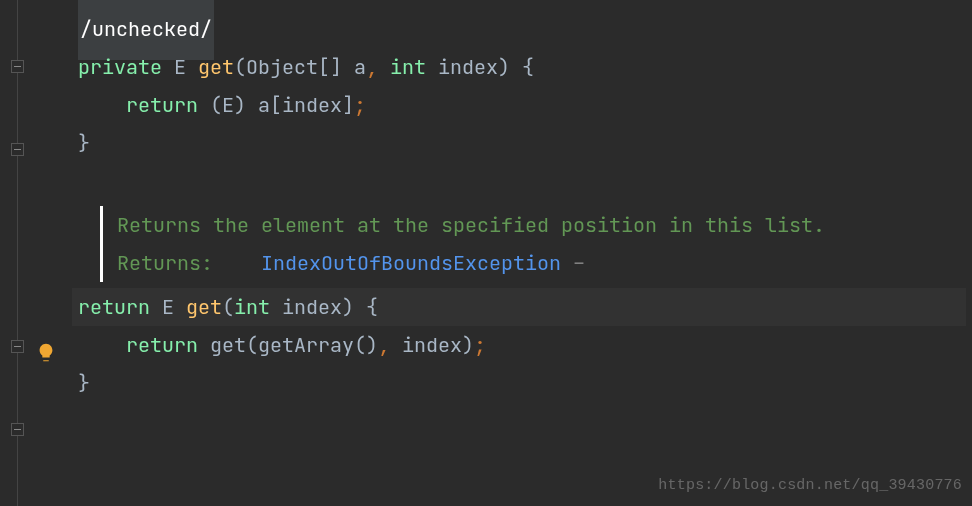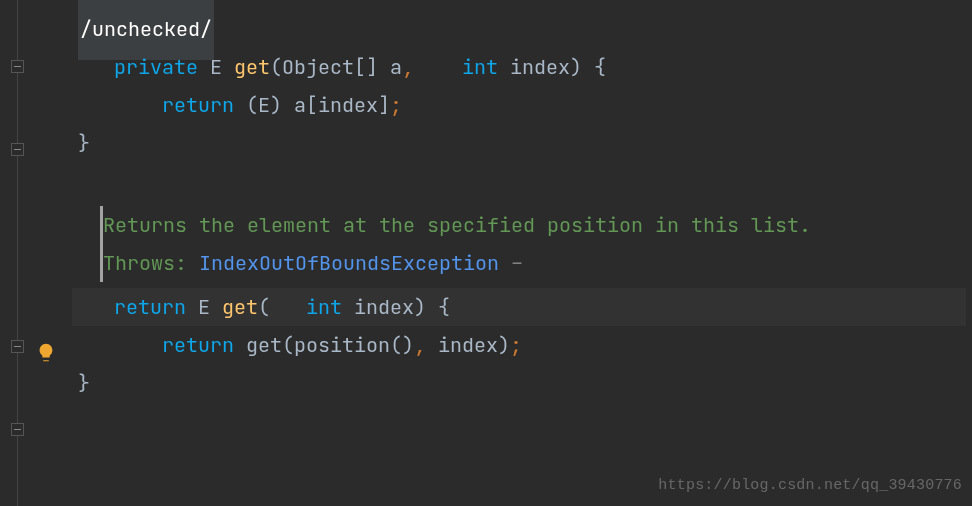--- a/index.html
+++ b/index.html
@@ -55,37 +55,38 @@
     width: 894px;
   }
   .line { white-space: pre; height: 38px; display: flex; align-items: center;}
   .hl-line { background: #323232; }
   .line.hl-line {
     width: 894px;
     margin-left: -6px;
     padding-left: 6px;
   }
   .suppress { background: #3c3f41; color: #ffffff; padding: 12px 2px;}
-  .kw { color: #0ea5e9; margin-left: 36px; }
+  .kw { color: #86efac; }
   .type { color: #a9b7c6; }
   .paren { color: #a9b7c6; }
   .brace { color: #a9b7c6; }
   .bracket { color: #a9b7c6; }
   .semicolon { color: #cc7832; }
   .comma { color: #cc7832; }
   .method-decl { color: #ffc66d; }
   .ident { color: #a9b7c6; }
   .doc-block {
     margin-left: 22px;
-    border-left: 3px solid #a3a3a3;
+    border-left: 3px solid #ffffff;
+    padding-left: 14px;
     margin-top: 6px;
     margin-bottom: 6px;
   }
   .doc-text { color: #629755; }
-  .doc-link { color: #5394ec; }
+  .doc-link { color: #5394ec; margin-left: 36px; }
   .dash { color: #808080; }
   .watermark {
     position: absolute;
     right: 10px;
     bottom: 6px;
     font-size: 15px;
     color: rgba(200,200,200,0.38);
     font-family: Liberation Mono, monospace;
     letter-spacing: 0.2px;
   }
@@ -118,24 +119,24 @@
   <div class="line"><span class="kw">private</span><span> </span><span class="type">E</span><span> </span><span class="method-decl">get</span><span class="paren">(</span><span class="type">Object</span><span class="bracket">[]</span><span> </span><span class="ident">a</span><span class="comma">,</span><span> </span><span class="kw">int</span><span> </span><span class="ident">index</span><span class="paren">)</span><span> </span><span class="brace">{</span></div>
 
   <div class="line"><span>    </span><span class="kw">return</span><span> </span><span class="paren">(</span><span class="type">E</span><span class="paren">)</span><span> </span><span class="ident">a</span><span class="bracket">[</span><span class="ident">index</span><span class="bracket">]</span><span class="semicolon">;</span></div>
 
   <div class="line"><span class="brace">}</span></div>
 
   <div class="line">&nbsp;</div>
 
   <div class="doc-block">
     <div class="line"><span class="doc-text">Returns the element at the specified position in this list.</span></div>
-    <div class="line"><span class="doc-text">Throws:</span><span> </span><span class="doc-link">IndexOutOfBoundsException</span><span> </span><span class="dash">–</span></div>
+    <div class="line"><span class="doc-text">Returns:</span><span> </span><span class="doc-link">IndexOutOfBoundsException</span><span> </span><span class="dash">–</span></div>
   </div>
 
   <div class="line hl-line"><span class="kw">return</span><span> </span><span class="type">E</span><span> </span><span class="method-decl">get</span><span class="paren">(</span><span class="kw">int</span><span> </span><span class="ident">index</span><span class="paren">)</span><span> </span><span class="brace">{</span></div>
 
-  <div class="line"><span>    </span><span class="kw">return</span><span> </span><span class="ident">get</span><span class="paren">(</span><span class="ident">position</span><span class="paren">(</span><span class="paren">)</span><span class="comma">,</span><span> </span><span class="ident">index</span><span class="paren">)</span><span class="semicolon">;</span></div>
+  <div class="line"><span>    </span><span class="kw">return</span><span> </span><span class="ident">get</span><span class="paren">(</span><span class="ident">getArray</span><span class="paren">(</span><span class="paren">)</span><span class="comma">,</span><span> </span><span class="ident">index</span><span class="paren">)</span><span class="semicolon">;</span></div>
 
   <div class="line"><span class="brace">}</span></div>
 
 </div>
 
 <div class="watermark">https://blog.csdn.net/qq_39430776</div>
 
 </body></html>

